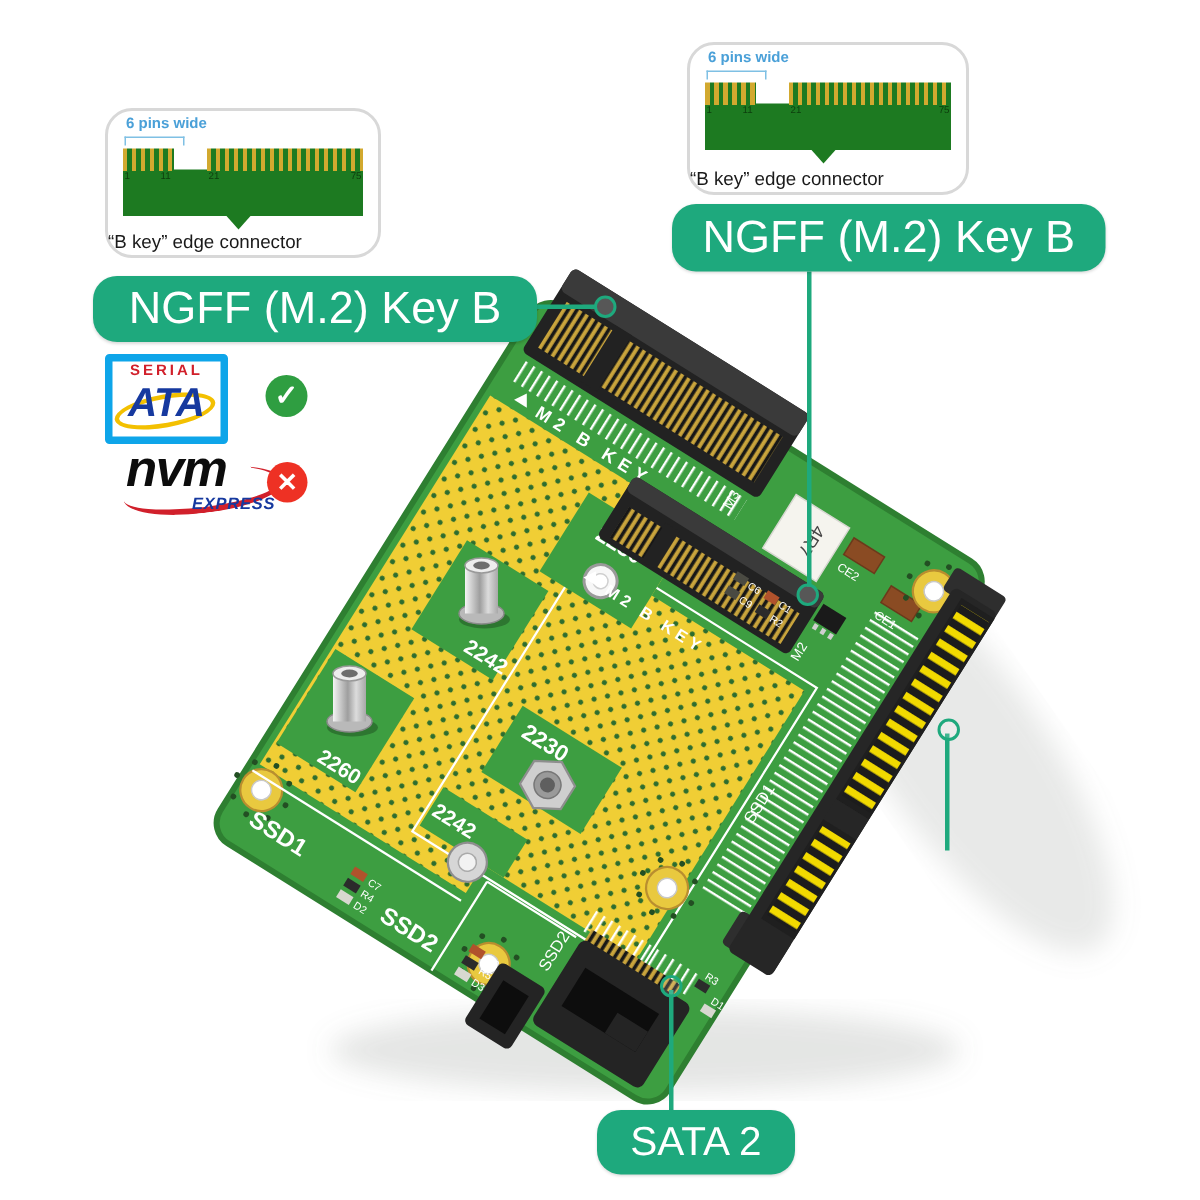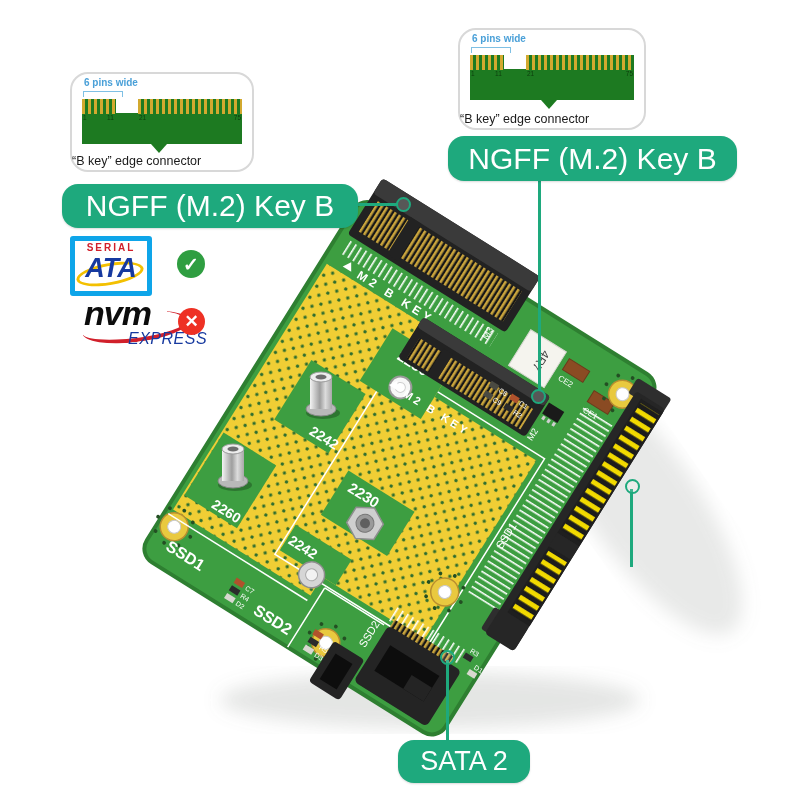--- a/index.html
+++ b/index.html
@@ -37,21 +37,21 @@
   .sata-swoosh{position:absolute;top:22px;left:1px;width:62px;height:16px;border:3px solid #f3c001;
     border-radius:50%;transform:rotate(-10deg);}
   .verdict{position:absolute;border-radius:50%;color:#fff;display:flex;align-items:center;
     justify-content:center;font-weight:bold;}
   .nvm-logo{position:absolute;left:56px;top:296px;width:116px;height:52px;margin-left:24px;}
   .nvm-main{position:absolute;top:0;left:4px;font-size:34px;line-height:34px;font-weight:bold;
     font-style:italic;color:#0c0c0c;letter-spacing:-1px;}
   .nvm-swoosh{position:absolute;top:16px;left:2px;width:104px;height:26px;
     border-bottom:4px solid #d1202b;border-right:3px solid #d1202b;border-radius:50%;
     transform:rotate(-7deg);}
-  .nvm-express{position:absolute;top:34px;left:48px;font-size:16px;font-weight:normal;
+  .nvm-express{position:absolute;top:34px;left:48px;font-size:11px;font-weight:bold;
     font-style:italic;color:#16399f;letter-spacing:.5px;}
   
   .wm-cn{position:absolute;left:178px;top:380px;font-size:50px;letter-spacing:14px;
     color:rgba(255,255,255,0.62);text-shadow:0 0 3px rgba(110,110,110,0.45);white-space:nowrap;z-index:4;}
   .wm-shop{position:absolute;left:350px;top:742px;font-size:38px;letter-spacing:2px;
     color:#82d7bd;opacity:.85;z-index:6;}
   .z5{z-index:5;}
   svg.pcb{position:absolute;left:0;top:0;z-index:1;}
   .svgtext{font-family:"Liberation Sans",sans-serif;fill:#ffffff;}
 </style>

